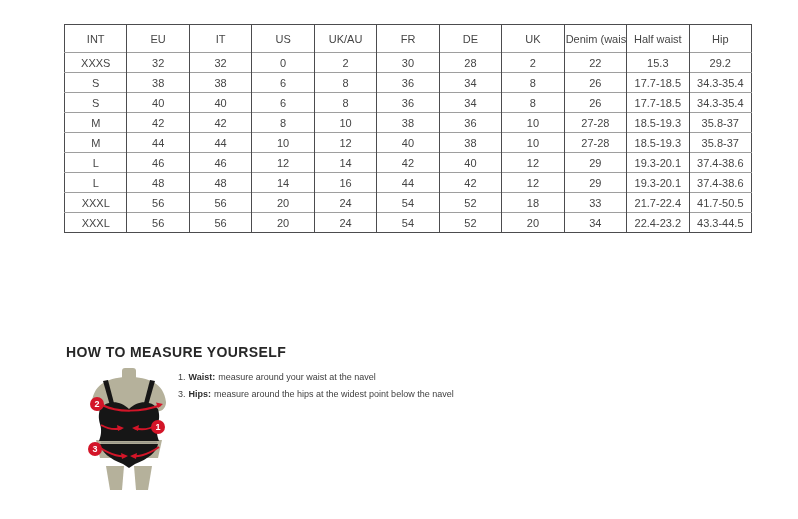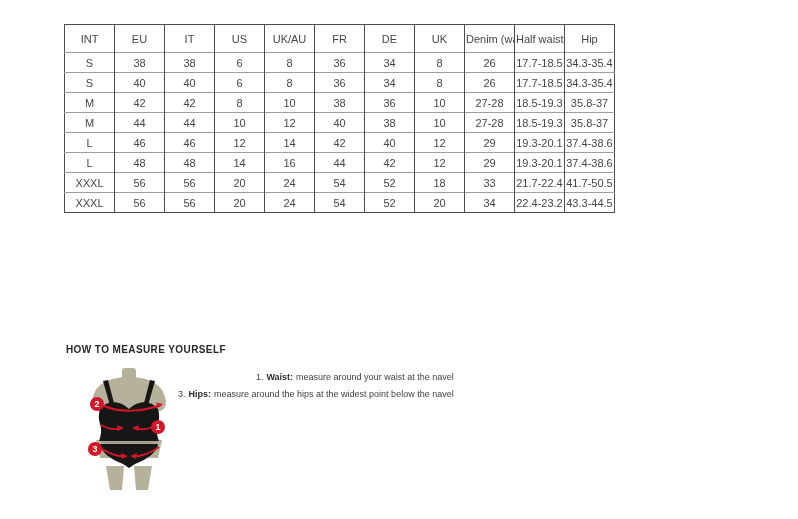--- a/index.html
+++ b/index.html
@@ -8,21 +8,21 @@
     background: #ffffff;
     font-family: "Liberation Sans", sans-serif;
     position: relative;
     overflow: hidden;
   }
 
   
   .size-table {
     position: absolute;
     left: 64px; top: 24px;
-    width: 551px;
+    width: 688px;
     border-collapse: collapse;
     table-layout: fixed;
     border: 1px solid #4c4c4e;
     font-size: 11px;
     color: #454545;
   }
   .size-table th, .size-table td {
     border-left: 1px solid #4c4c4e;
     border-top: 1px solid #9e9e9e;
     text-align: center;
@@ -33,21 +33,21 @@
     padding: 0 1px;
   }
   .size-table th { height: 28px; border-top: none; }
   .size-table td { height: 20px; }
   .size-table th:first-child, .size-table td:first-child { border-left: none; }
 
   
   .measure-title {
     position: absolute;
     left: 66px; top: 344px;
-    font-size: 10px;
+    font-size: 14px;
     font-weight: bold;
     letter-spacing: 0.4px;
     color: #272727;
   }
   .figure-wrap {
     position: absolute;
     left: 78px; top: 368px;
     width: 100px; height: 130px;
   }
   .marker {
@@ -64,21 +64,21 @@
   .marker-2 { left: 90px;  top: 397px; }
   .marker-1 { left: 151px; top: 420px; }
   .marker-3 { left: 88px;  top: 442px; }
 
   .steps {
     position: absolute;
     left: 178px; top: 369px;
     font-size: 9px;
     color: #3f3f3f;
   }
-  .step { line-height: 17px; white-space: nowrap; text-align: right; }
+  .step { line-height: 17px; white-space: nowrap; }
   .step .num { margin-right: 3px; }
   .step .lbl { font-weight: bold; color: #2f2f2f; margin-right: 3px; }
 </style>
 </head>
 <body>
 
 <table class="size-table">
   <thead>
       <tr>
         <th>INT</th>
@@ -89,20 +89,33 @@
         <th>FR</th>
         <th>DE</th>
         <th>UK</th>
         <th>Denim (waist)</th>
         <th>Half waist</th>
         <th>Hip</th>
       </tr>
     </thead>
   <tbody>
       <tr>
+        <td>XXXS</td>
+        <td>32</td>
+        <td>32</td>
+        <td>0</td>
+        <td>2</td>
+        <td>30</td>
+        <td>28</td>
+        <td>2</td>
+        <td>22</td>
+        <td>15.3</td>
+        <td>29.2</td>
+      </tr>
+      <tr>
         <td>S</td>
         <td>38</td>
         <td>38</td>
         <td>6</td>
         <td>8</td>
         <td>36</td>
         <td>34</td>
         <td>8</td>
         <td>26</td>
         <td>17.7-18.5</td>

